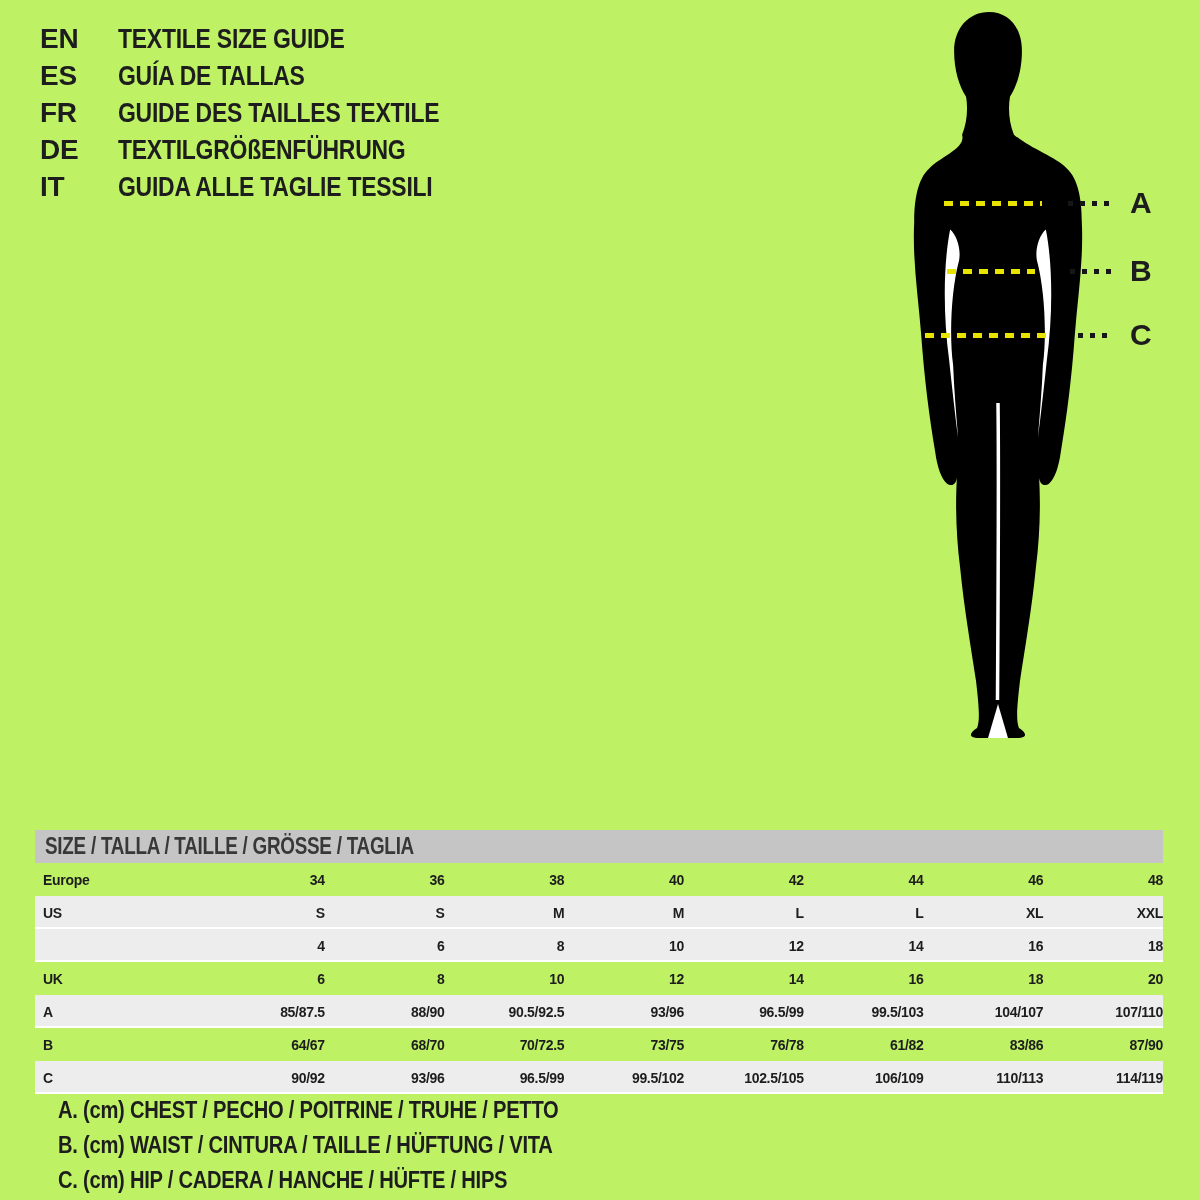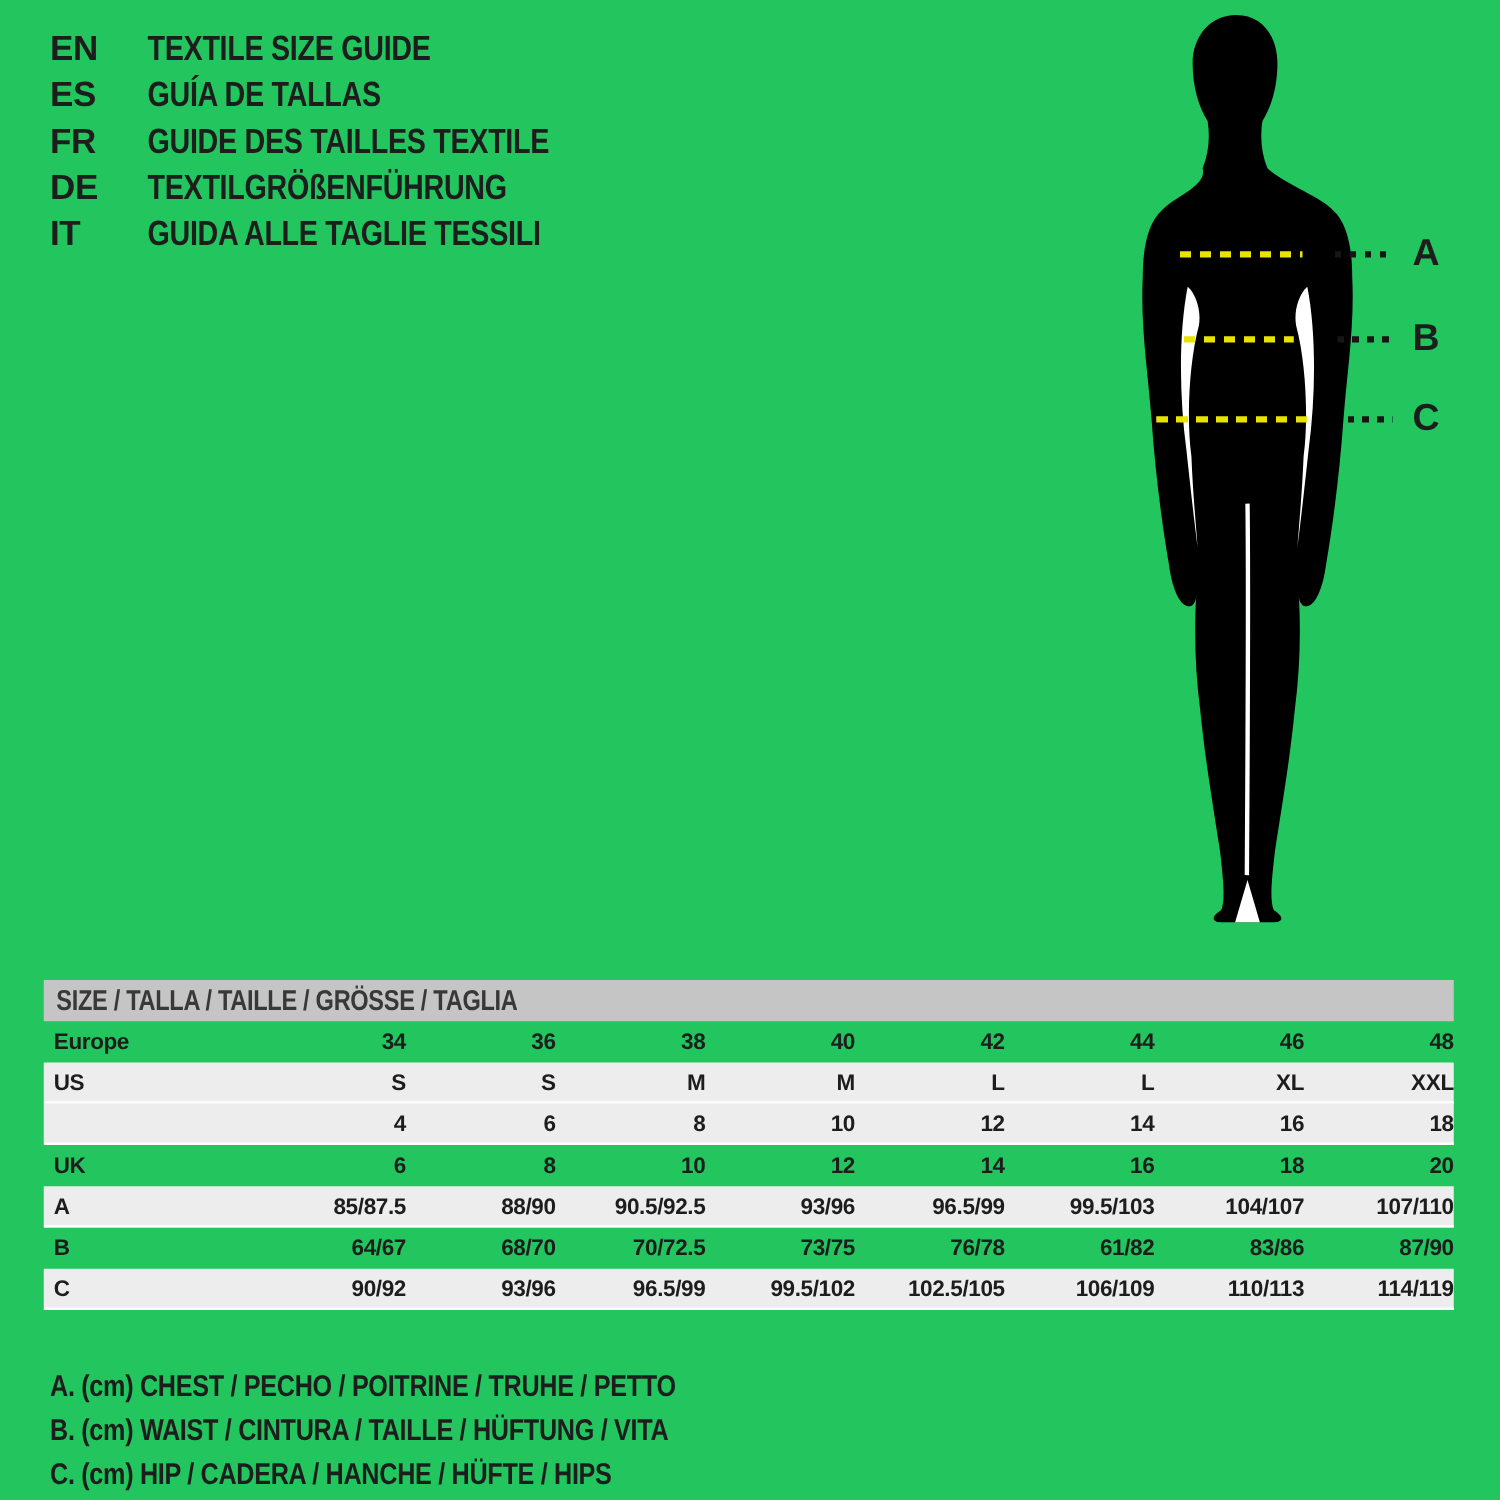--- a/index.html
+++ b/index.html
@@ -2,21 +2,21 @@
 <html style="--header-bg: #c5c5c5; --stripe-bg: #ededed; --dash: #e8e400; --sil: #000000;"><head>
 <meta charset="utf-8">
 <style>
   html,body{margin:0;padding:0;background:#fff;}
   body{
     width:1200px;height:1200px;
     font-family:"Liberation Sans","DejaVu Sans",sans-serif;
     font-weight:bold;color:#1d1d1d;letter-spacing:-0.3px;
     -webkit-font-smoothing:antialiased;
   }
-  .canvas{position:relative;width:1200px;height:1200px;overflow:hidden;background:#22c55e;}
+  .canvas{position:relative;width:1200px;height:1200px;overflow:hidden;background:#bef264;}
 
   
   .cond{display:inline-block;transform:scaleX(0.82);transform-origin:0 50%;white-space:nowrap;}
   .cond-c{display:inline-block;transform:scaleX(0.88);transform-origin:50% 50%;white-space:nowrap;}
 
   
   .lang-block{position:absolute;left:40px;top:20px;}
   .lang-row{display:flex;align-items:center;height:37px;font-size:28px;}
   .lang-code{width:78px;flex:0 0 78px;}
   .lang-text{white-space:nowrap;}
@@ -30,30 +30,30 @@
   .yline{position:absolute;height:5px;
     background:repeating-linear-gradient(90deg,var(--dash,#e8e400) 0 9px,transparent 9px 16px);}
   .bline{position:absolute;height:5px;
     background:repeating-linear-gradient(90deg,#161616 0 5px,transparent 5px 12px);}
   .m-label{position:absolute;font-size:30px;line-height:34px;}
 
   
   .section-title{position:absolute;left:40px;top:733px;font-size:24px;white-space:nowrap;}
 
   
-  .size-table{position:absolute;left:35px;top:784px;width:1128px;}
+  .size-table{position:absolute;left:35px;top:830px;width:1128px;}
   .t-header{height:33px;background:var(--header-bg,#c5c5c5);
     font-size:23px;line-height:33px;padding-left:10px;color:#383838;}
-  .t-row{display:flex;align-items:center;height:33px;font-size:18px;}
+  .t-row{display:flex;align-items:center;height:33px;font-size:14px;}
   .t-row.striped{background:var(--stripe-bg,#ededed);box-shadow:inset 0 -2px 0 #fff;gap:34px;}
   .t-label{width:162px;flex:0 0 162px;padding-left:8px;}
   .t-cell{flex:1;text-align:right;white-space:nowrap;}
 
   
-  .legend{position:absolute;left:40px;top:1092px;}
+  .legend{position:absolute;left:58px;top:1092px;}
   .legend-row{height:35px;display:flex;align-items:center;font-size:24px;}
 </style>
 </head>
 <body>
 
 <div class="canvas">
 
   <div class="lang-block">
     <div class="lang-row">
       <span class="lang-code">EN</span>

